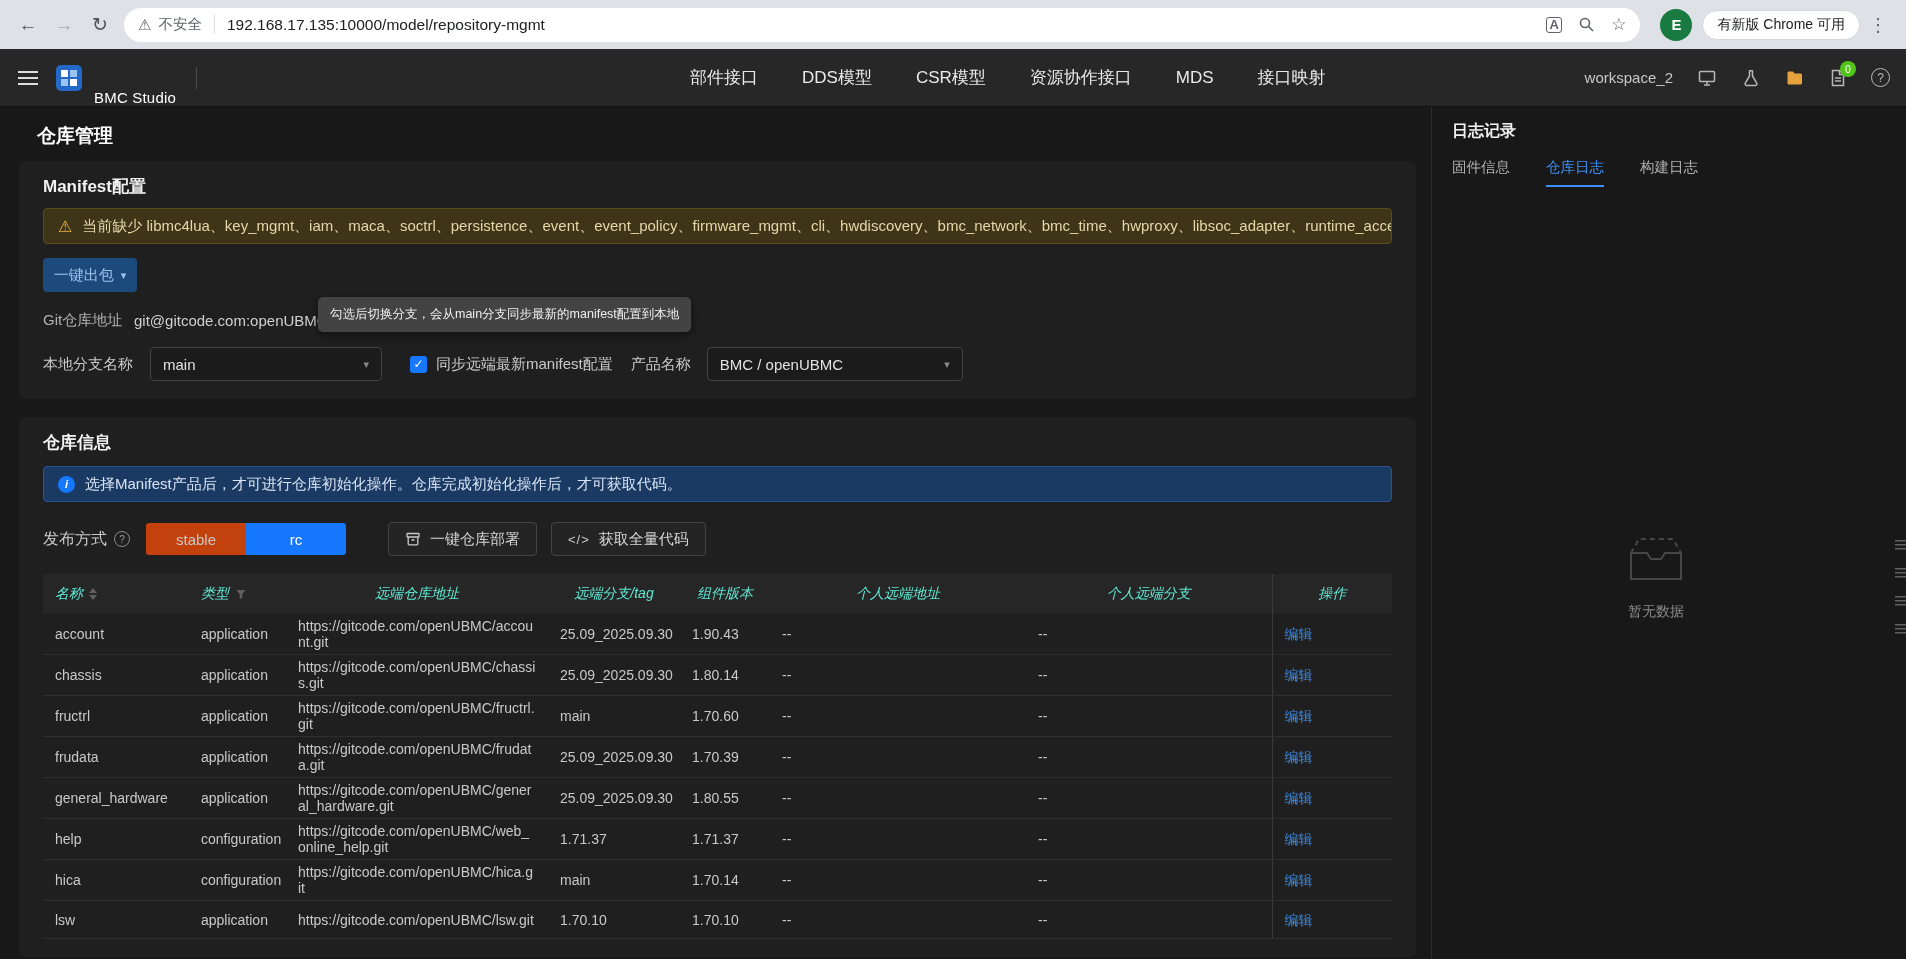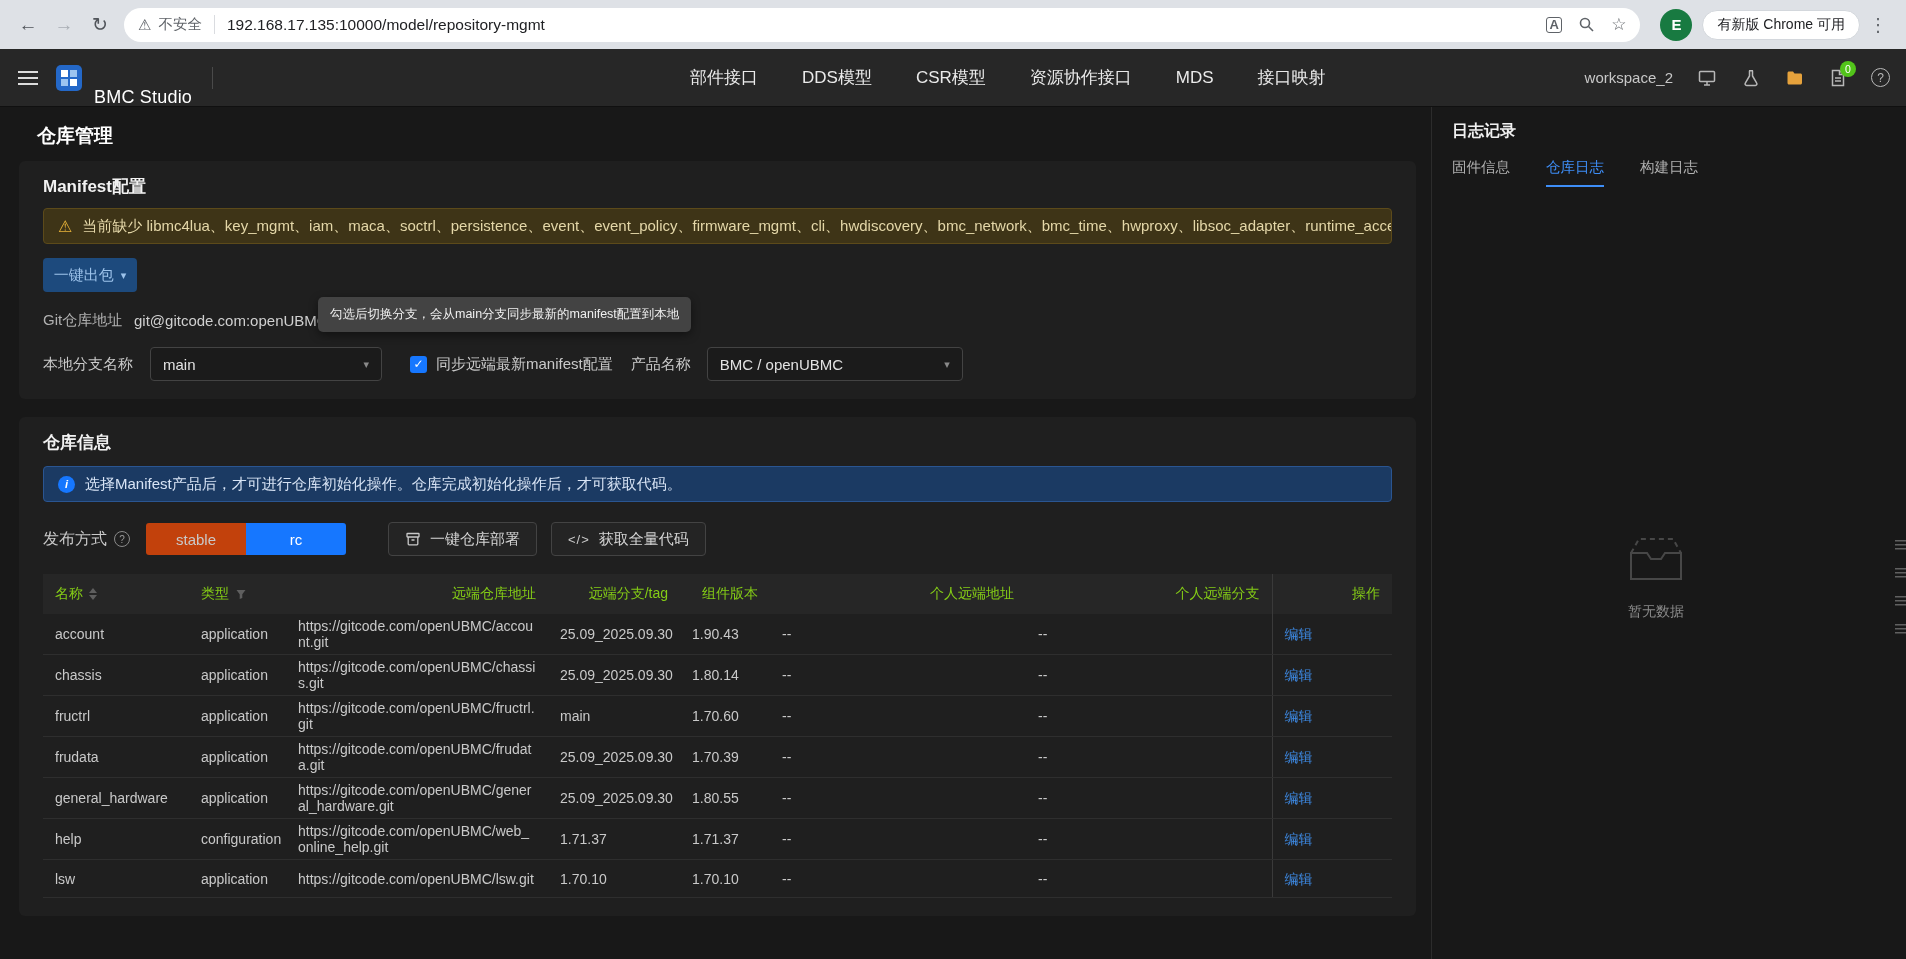--- a/index.html
+++ b/index.html
@@ -28,21 +28,21 @@
     font-size:14px; display:flex; align-items:center; padding:0 14px; white-space:nowrap; cursor:pointer; flex:0 0 auto; }
   .kebab { font-size:18px; color:#5f6368; padding:0 9px; cursor:pointer; flex:0 0 auto; }
 
   
   .app-header { height:58px; background:#272727; display:flex; align-items:center; padding:0 18px;
     position:relative; border-bottom:1px solid #101010; }
   .hamburger { width:20px; height:14px; border-top:2px solid #dcdcdc; border-bottom:2px solid #dcdcdc;
     position:relative; cursor:pointer; }
   .hamburger::after { content:""; position:absolute; left:0; right:0; top:4px; height:2px; background:#dcdcdc; }
   .logo { margin-left:18px; display:flex; }
-  .brand { color:#ffffff; font-size:18px; margin-left:12px; letter-spacing:.2px;margin-top:40px; }
+  .brand { color:#ffffff; font-size:15px; margin-left:12px; letter-spacing:.2px;margin-top:40px; }
   .brand-divider { width:1px; height:22px; background:#4a4a4a; margin-left:20px; }
   .main-nav { position:absolute; left:690px; display:flex; gap:44px; align-items:center; }
   .nav-item { color:#eaeaea; font-size:17px; cursor:pointer; white-space:nowrap; }
   .header-right { position:absolute; right:16px; display:flex; align-items:center; gap:24px; }
   .workspace { color:#c8c8c8; font-size:15px; cursor:pointer; }
   .hicon { display:flex; align-items:center; justify-content:center; position:relative; cursor:pointer; }
   .badge { position:absolute; top:-7px; right:-9px; min-width:16px; height:16px; border-radius:8px;
     background:#52c41a; color:#fff; font-size:10.5px; display:flex; align-items:center; justify-content:center;
     padding:0 3px; }
   .help-circle { width:19px; height:19px; border:1.5px solid #b8b8b8; border-radius:50%; color:#b8b8b8;
@@ -91,22 +91,22 @@
   .seg-btn { width:100px; height:32px; display:flex; align-items:center; justify-content:center; font-size:15px; cursor:pointer; }
   .seg-stable { background:#c2410c; color:#c9c9c9; }
   .seg-rc { background:#1677ff; color:#ffffff; }
   .tool-btn { height:34px; border:1px solid #434343; background:#242424; border-radius:4px; color:#d5d5d5;
     font-size:15px; display:flex; align-items:center; gap:9px; padding:0 16px; cursor:pointer; }
   .tool-btn.deploy { margin-left:42px; }
   .tool-btn.fetch { margin-left:14px; }
   .code-ic { font-size:13px; color:#c9c9c9; letter-spacing:1px; }
 
   .repo-table { margin-top:18px; width:1349px; border-collapse:collapse; table-layout:fixed; font-size:14px; }
-  .repo-table th { background:#262626; color:#84cc16; font-weight:400; text-align:right; padding:0 12px; height:40px;
-    white-space:nowrap; overflow:hidden; }
+  .repo-table th { background:#262626; color:#5eead4; font-weight:400; text-align:center; padding:0 12px; height:40px;
+    white-space:nowrap; overflow:hidden;font-style:italic; }
   .repo-table td { color:#c9c9c9; padding:4px 12px; border-bottom:1px solid #2e2e2e; height:38px;
     vertical-align:middle; line-height:16px; overflow:hidden; }
   .url-cell { word-break:break-all; }
   .op-col, .op-cell { border-left:1px solid #3a3a3a !important; }
   .edit-link { color:#3d89e3; text-decoration:none; cursor:pointer; }
   .th-flex { display:flex; align-items:center; gap:6px; }
   .sort-icon { display:inline-flex; flex-direction:column; gap:2px; }
   .cu { width:0; height:0; border-left:4px solid transparent; border-right:4px solid transparent;
     border-bottom:5px solid #5f5f5f; }
   .cd { width:0; height:0; border-left:4px solid transparent; border-right:4px solid transparent;
@@ -382,20 +382,30 @@
                 <td>help</td>
                 <td>configuration</td>
                 <td class="url-cell">https://gitcode.com/openUBMC/web_online_help.git</td>
                 <td>1.71.37</td>
                 <td>1.71.37</td>
                 <td>--</td>
                 <td>--</td>
                 <td class="op-cell"><a class="edit-link" href="#">编辑</a></td>
               </tr>
               <tr>
+                <td>hica</td>
+                <td>configuration</td>
+                <td class="url-cell">https://gitcode.com/openUBMC/hica.git</td>
+                <td>main</td>
+                <td>1.70.14</td>
+                <td>--</td>
+                <td>--</td>
+                <td class="op-cell"><a class="edit-link" href="#">编辑</a></td>
+              </tr>
+              <tr>
                 <td>lsw</td>
                 <td>application</td>
                 <td class="url-cell">https://gitcode.com/openUBMC/lsw.git</td>
                 <td>1.70.10</td>
                 <td>1.70.10</td>
                 <td>--</td>
                 <td>--</td>
                 <td class="op-cell"><a class="edit-link" href="#">编辑</a></td>
               </tr>
             </tbody>

